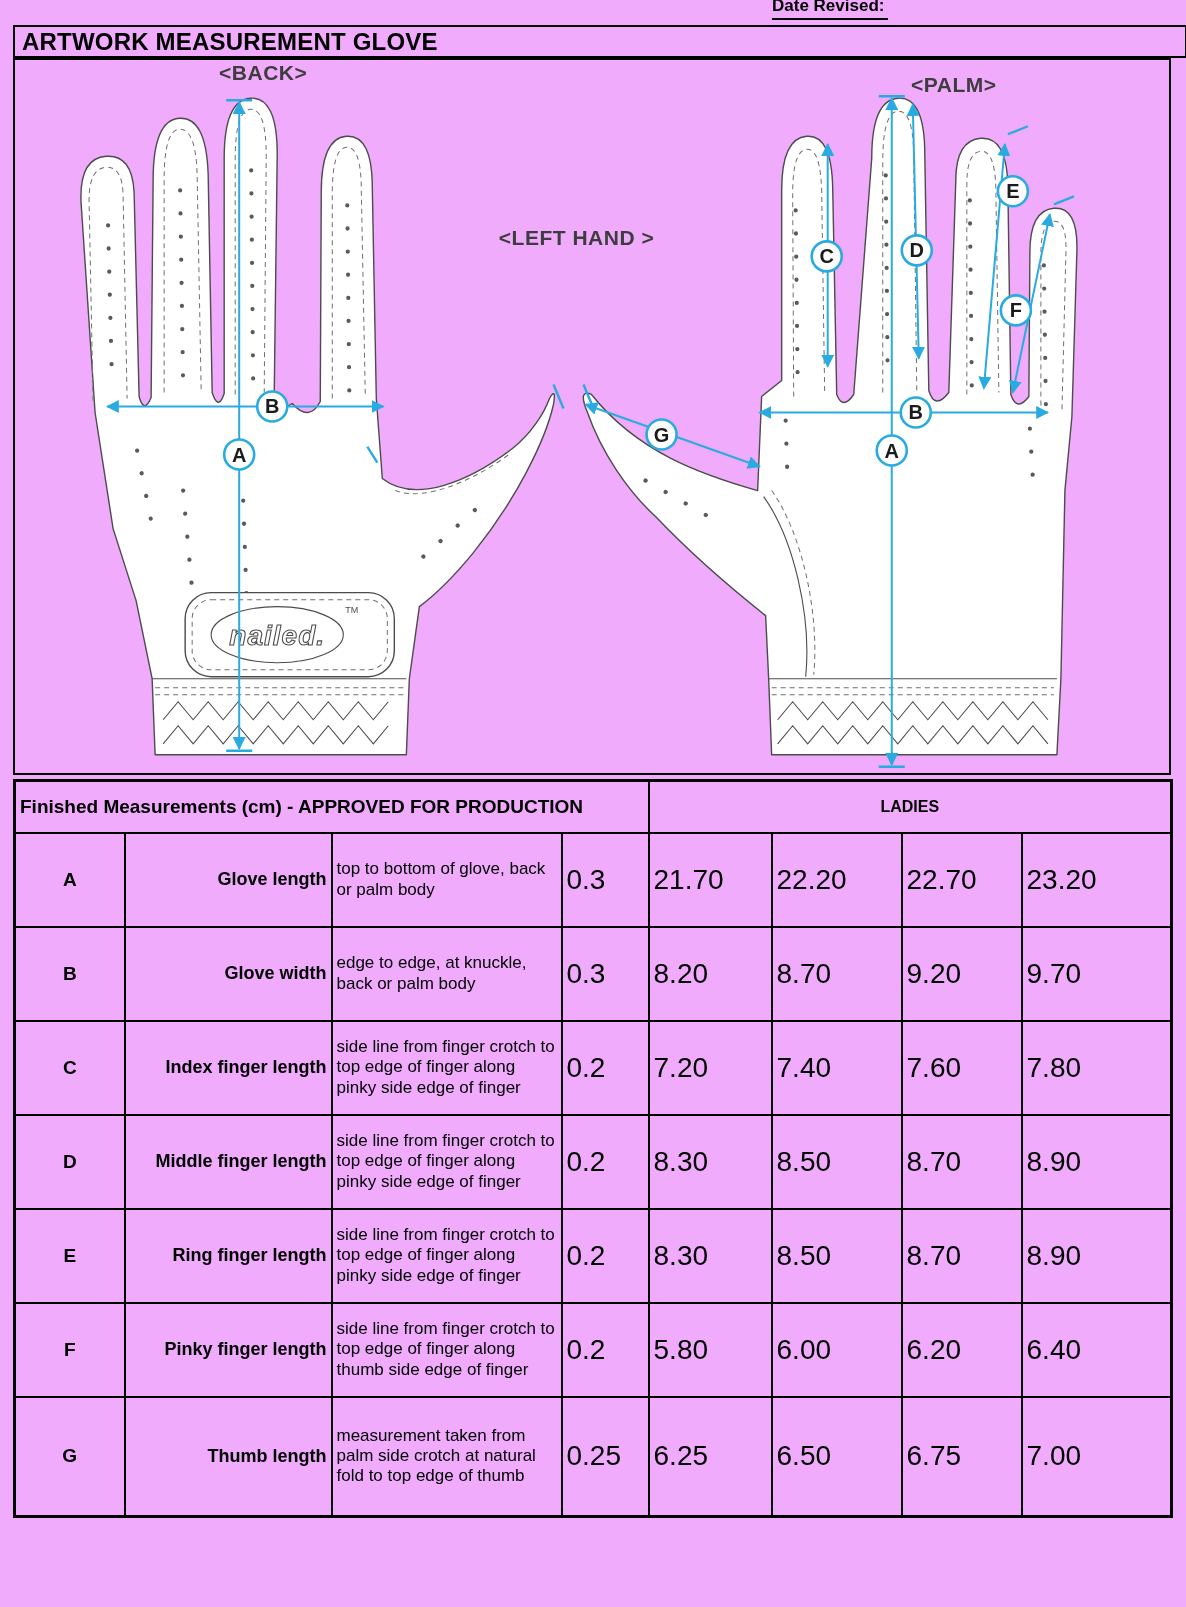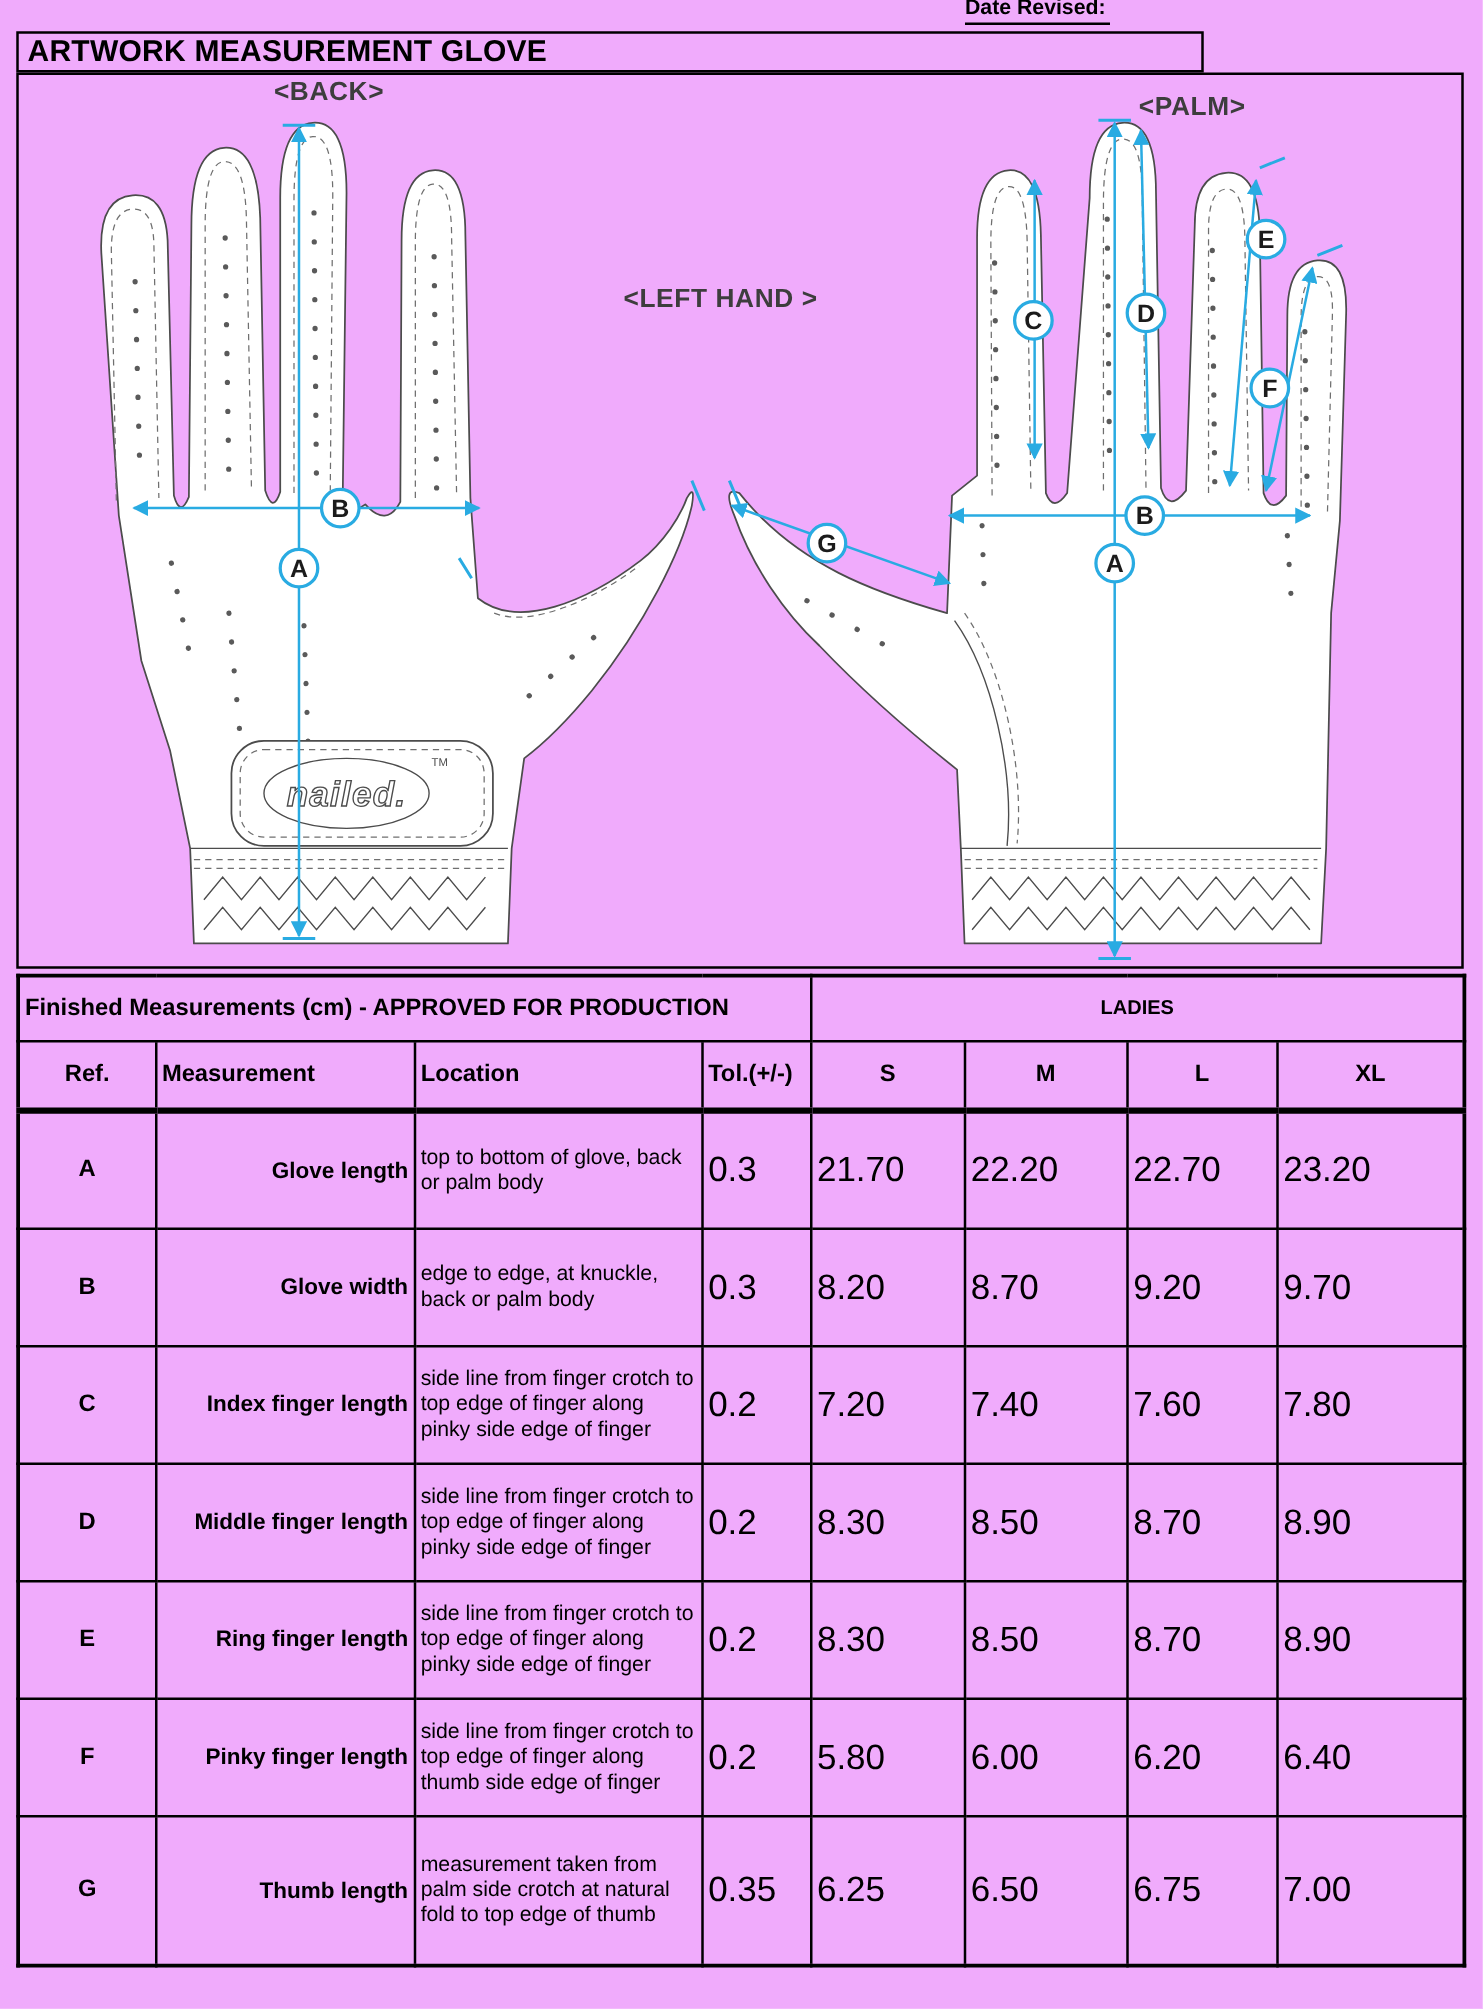--- a/index.html
+++ b/index.html
@@ -2,21 +2,21 @@
 <html><head>
 <meta charset="utf-8">
 <style>
   * { box-sizing: border-box; }
   body { margin:0; background:#fff; font-family:"Liberation Sans", sans-serif; color:#000; }
   .page { position:relative; width:1186px; height:1607px; background:#f0abfc; overflow:hidden; }
 
   .date-revised { position:absolute; top:-4px; left:772px; font-size:17px; font-weight:bold;
                   border-bottom:2px solid #000; padding:0 4px 2px 0; }
 
-  .title-bar { position:absolute; top:25px; left:13px; width:950px; height:33px;
+  .title-bar { position:absolute; top:25px; left:13px; width:1174px; height:33px;
                border:2.5px solid #000; display:flex; align-items:center; padding-left:7px;
                font-size:24px; font-weight:bold; letter-spacing:0.2px; }
 
   .diagram-box { position:absolute; top:57.5px; left:13px; width:1158px; height:717px;
                  border:2.5px solid #000; }
   .diagram-box svg { display:block; width:100%; height:100%; font-family:"Liberation Sans", sans-serif; }
 
   
   .g    { stroke:#4c4c4c; fill:#fff; stroke-width:1.4; stroke-linejoin:round; }
   .ln   { stroke:#4c4c4c; fill:none; stroke-width:1.1; }
@@ -234,30 +234,20 @@
       <col style="width:123px">
         <col style="width:130px">
         <col style="width:120px">
         <col style="width:150px">
     </colgroup>
     <tbody>
       <tr class="h1">
         <th colspan="4" class="approved">Finished Measurements (cm) - APPROVED FOR PRODUCTION</th>
         <th colspan="4" class="ladies">LADIES</th>
       </tr>
-      <tr class="h2">
-        <th class="c-ref">Ref.</th>
-        <th class="c-meas">Measurement</th>
-        <th class="c-loc">Location</th>
-        <th class="c-tol">Tol.(+/-)</th>
-        <th class="c-size">S</th>
-        <th class="c-size">M</th>
-        <th class="c-size">L</th>
-        <th class="c-size">XL</th>
-      </tr>
 
       <tr class="r">
         <td class="ref">A</td>
         <td class="mname">Glove length</td>
         <td class="loc">top to bottom of glove, back or palm body</td>
         <td class="num">0.3</td>
         <td class="num">21.70</td>
         <td class="num">22.20</td>
         <td class="num">22.70</td>
         <td class="num">23.20</td>
@@ -309,21 +299,21 @@
         <td class="num">0.2</td>
         <td class="num">5.80</td>
         <td class="num">6.00</td>
         <td class="num">6.20</td>
         <td class="num">6.40</td>
       </tr>
       <tr class="rg">
         <td class="ref">G</td>
         <td class="mname">Thumb length</td>
         <td class="loc">measurement taken from palm side crotch at natural fold to top edge of thumb</td>
-        <td class="num">0.35</td>
+        <td class="num">0.25</td>
         <td class="num">6.25</td>
         <td class="num">6.50</td>
         <td class="num">6.75</td>
         <td class="num">7.00</td>
       </tr>
     </tbody>
   </table>
 </div>
 
 </body></html>

